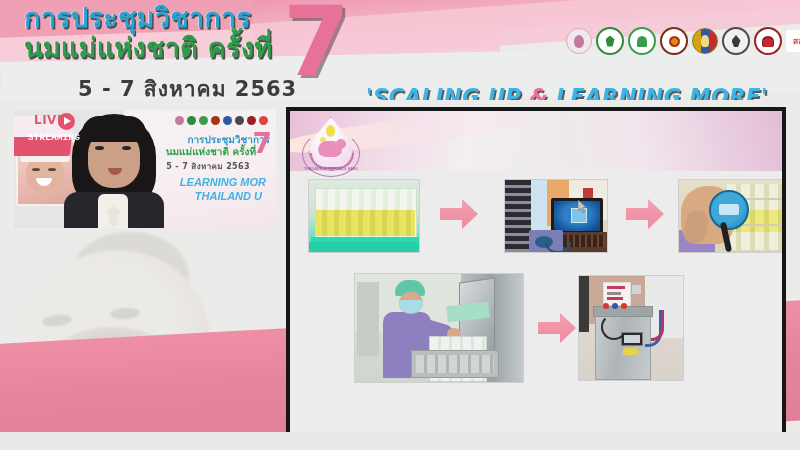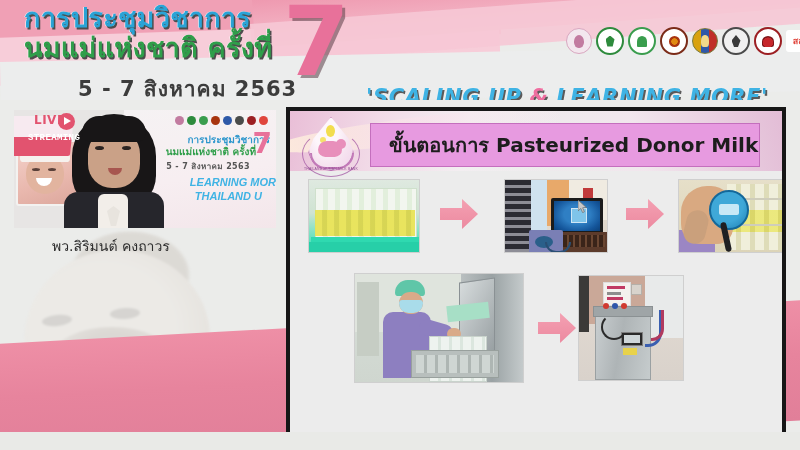--- a/index.html
+++ b/index.html
@@ -123,21 +123,21 @@
   .sp-poster{
     position:absolute;right:0;top:0;width:152px;height:118px;
     background:linear-gradient(170deg,#f5f2f3 0%,#f7eef1 55%,#f3e6ea 100%);
   }
   .sp-logos{position:absolute;right:8px;top:6px;display:flex;gap:3px;}
   .sp-logos i{width:9px;height:9px;border-radius:50%;display:block;}
   .sp-poster-th1{position:absolute;right:6px;top:22px;font-size:10px;font-weight:bold;color:#2e97cd;white-space:nowrap;font-family:"DejaVu Sans",sans-serif;}
   .sp-poster-th2{position:absolute;right:20px;top:34px;font-size:10px;font-weight:bold;color:#2f9e4a;white-space:nowrap;font-family:"DejaVu Sans",sans-serif;}
   .sp-poster-7{position:absolute;right:4px;top:20px;font-size:28px;font-weight:bold;color:#e8719a;line-height:1;font-family:"DejaVu Sans",sans-serif;}
   .sp-poster-date{position:absolute;right:26px;top:50px;font-size:8px;font-weight:bold;color:#555;letter-spacing:.4px;font-family:"DejaVu Sans",sans-serif;}
-  .sp-poster-tag1{position:absolute;right:0;top:66px;font-size:11px;font-weight:bold;font-style:italic;color:#3fb3e4;white-space:nowrap;text-align:center;}
+  .sp-poster-tag1{position:absolute;right:10px;top:66px;font-size:11px;font-weight:bold;font-style:italic;color:#3fb3e4;white-space:nowrap;text-align:center;}
   .sp-poster-tag2{position:absolute;right:14px;top:80px;font-size:11px;font-weight:bold;font-style:italic;color:#3fb3e4;white-space:nowrap;}
 
   .sp-person{
     position:absolute;left:46px;top:0;width:108px;height:118px;
   }
   .sp-hair{position:absolute;left:12px;top:4px;width:84px;height:96px;background:#181617;border-radius:44px 44px 36px 36px;}
   .sp-face{position:absolute;left:28px;top:18px;width:52px;height:60px;background:#caa187;border-radius:26px 26px 24px 24px;}
   .sp-fringe{position:absolute;left:22px;top:6px;width:64px;height:26px;background:#181617;border-radius:34px 34px 18px 18px;}
   .sp-eye{position:absolute;width:9px;height:4px;background:#2b2321;border-radius:50%;top:36px;}
   .sp-eye.l{left:35px;} .sp-eye.r{left:62px;}
@@ -402,39 +402,35 @@
       <div class="sp-shirt"></div>
       <div class="sp-tie"></div>
     </div>
 
     <div class="live-badge"></div>
     <div class="live-top">LIVE</div>
     <div class="live-play"></div>
     <div class="live-bot">STREAMING</div>
   </div>
 
-  <div class="speaker-name">พว.สิริมนต์  คงถาวร</div>
 
   <div class="slide">
     <div class="slide-swoosh"></div>
 
     <div class="hmb-logo">
       <div class="hmb-drop"></div>
       <div class="hmb-yellow"></div>
       <div class="hmb-yellow2"></div>
       <div class="hmb-baby"></div>
       <div class="hmb-babyhead"></div>
       <div class="hmb-hands"></div>
       <div class="hmb-ring"></div>
       <div class="hmb-text">THAILAND HUMAN MILK BANK</div>
     </div>
 
-    <div class="slide-title">
-      <span>ขั้นตอนการ Pasteurized Donor Milk</span>
-    </div>
 
     <div class="row1">
 
       <div class="ph p1">
         <div class="rack"></div>
         <div class="milk"></div>
         <div class="shelf"></div>
         <div class="floor"></div>
       </div>
 

